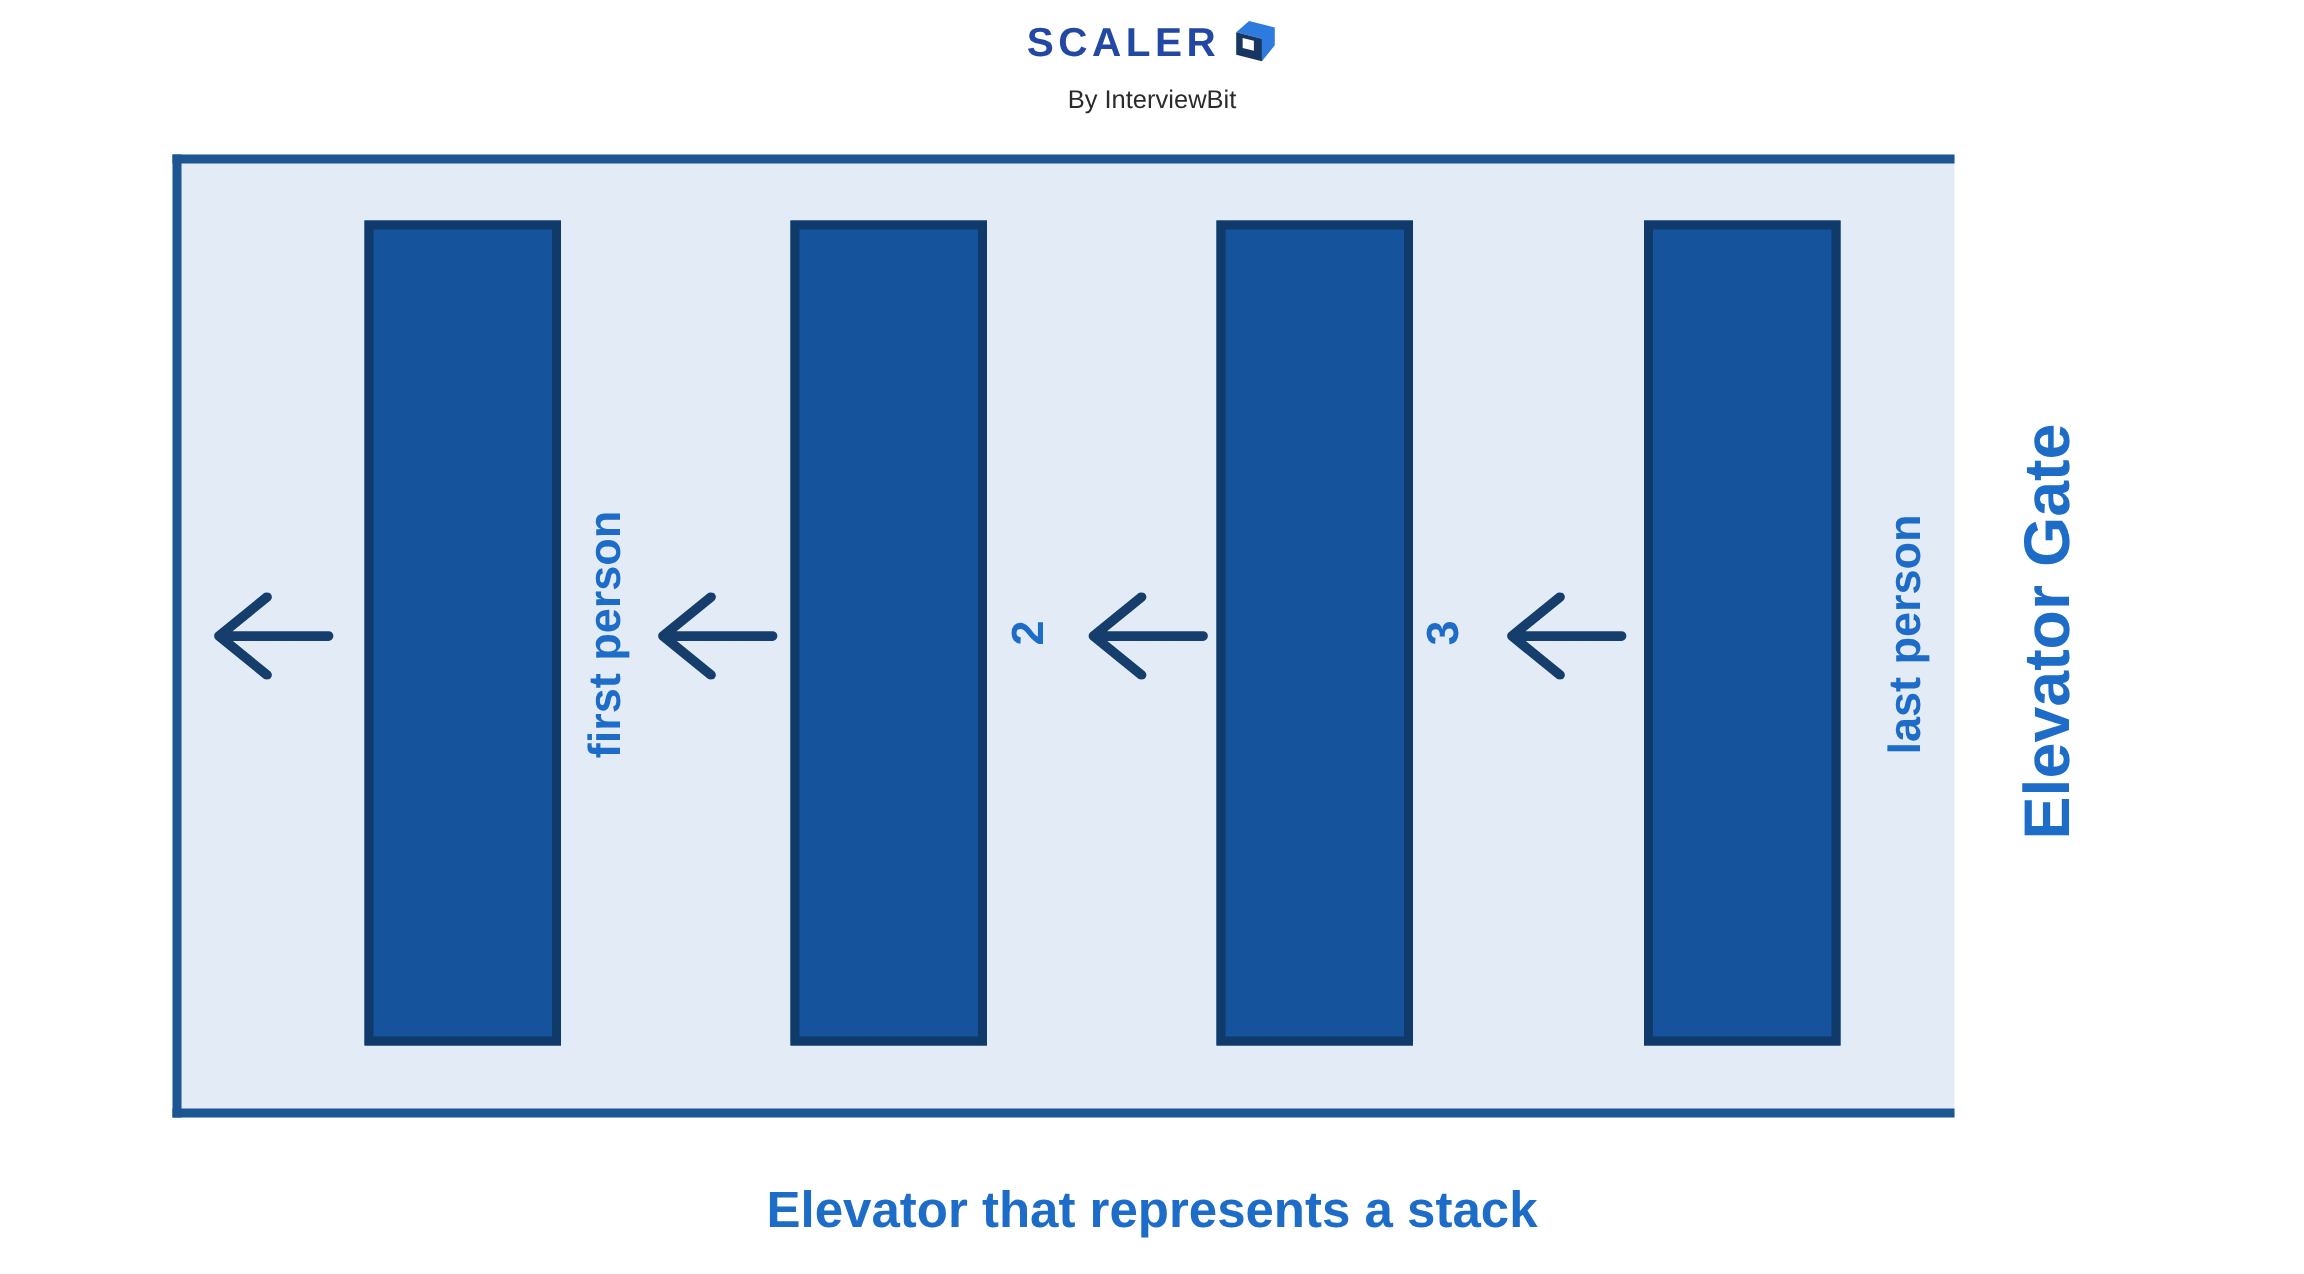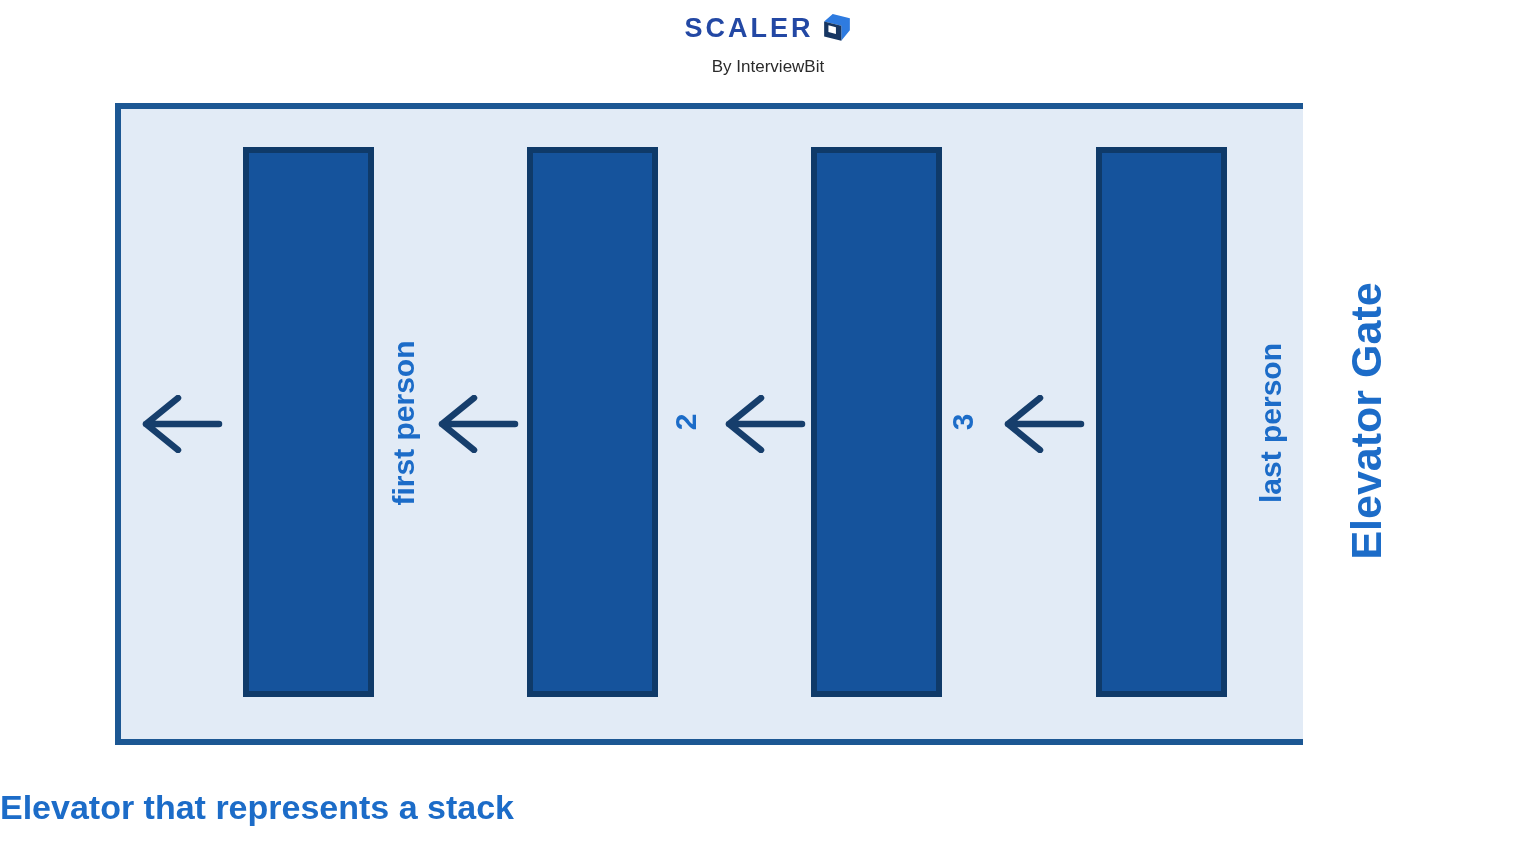--- a/index.html
+++ b/index.html
@@ -61,21 +61,21 @@
 
   .gate-label{
     position:absolute;left:1366px;top:421px;white-space:nowrap;
     font-weight:bold;font-size:43px;
     color:var(--label_blue,#1C6CC8);
     transform:translate(-50%,-50%) rotate(-90deg);
   }
 
   
   .caption{
-    position:absolute;left:0;right:0;top:788px;
+    position:absolute;left:0;right:0;top:788px;text-align:center;
     font-weight:bold;font-size:34px;
     color:var(--label_blue,#1C6CC8);
   }
 </style>
 </head>
 <body>
 
 <div class="canvas">
 
   <div class="logo">

